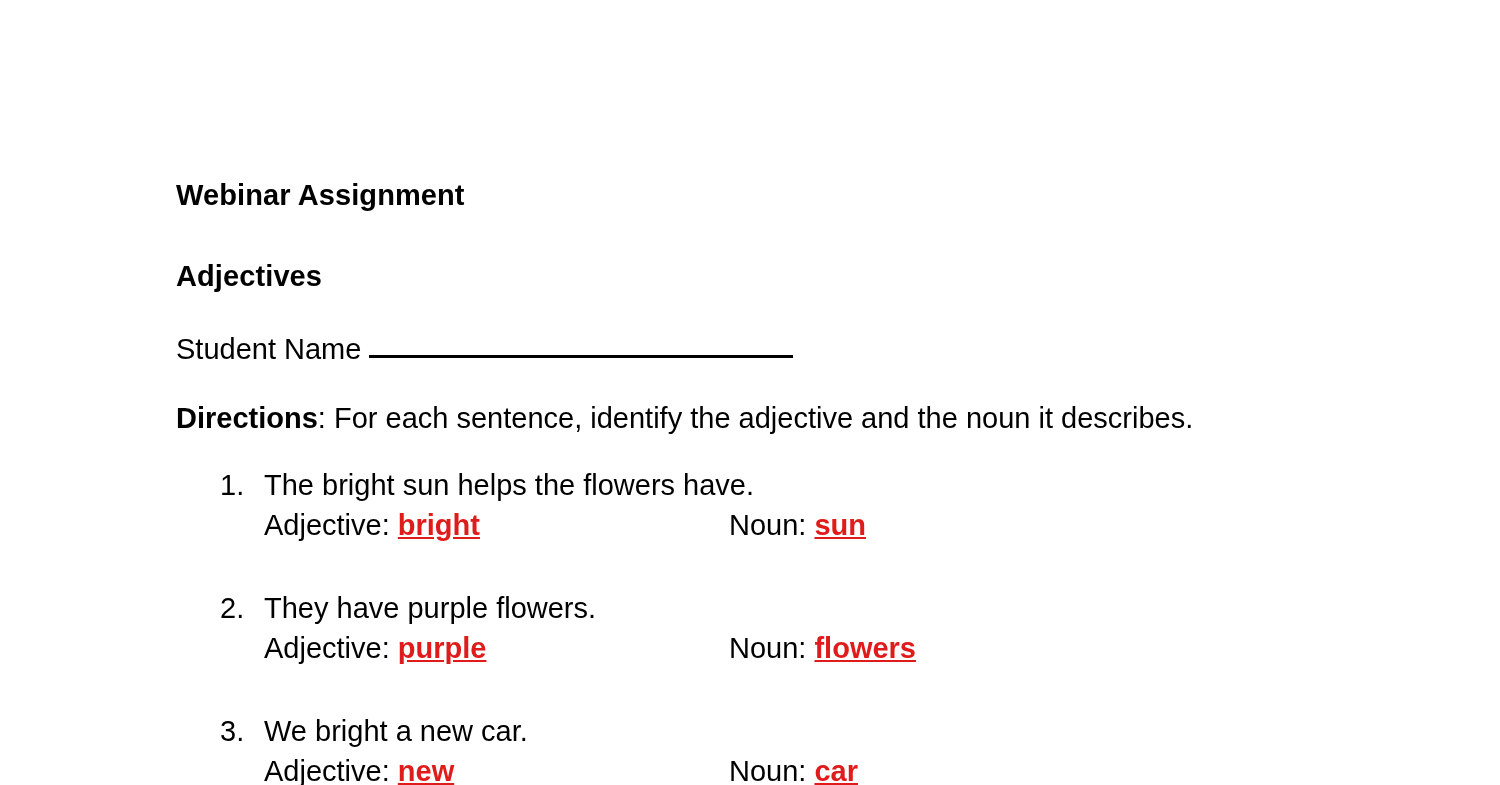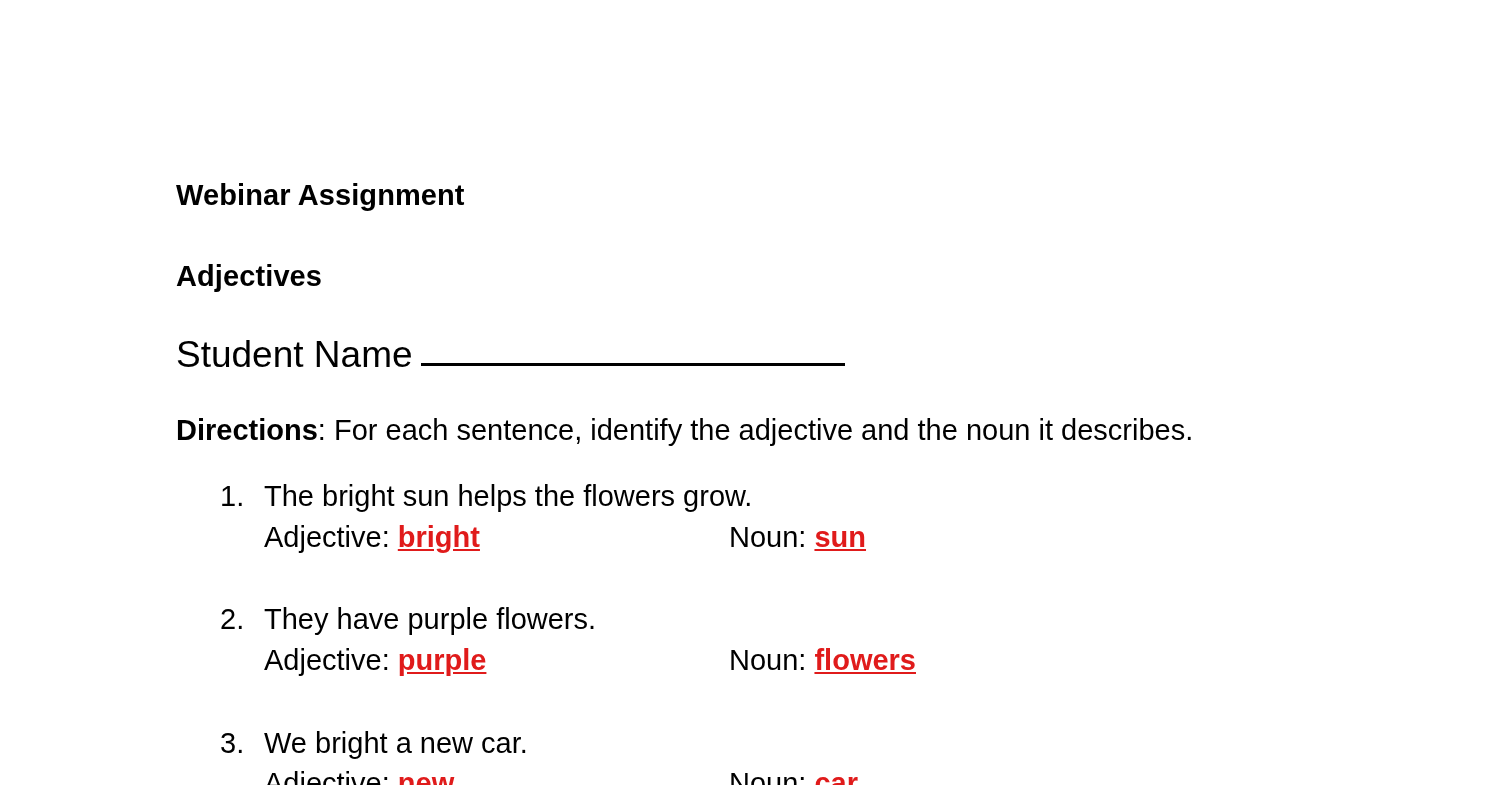--- a/index.html
+++ b/index.html
@@ -31,21 +31,21 @@
     font-size: 29px;
     line-height: 1.32;
     margin: 0 0 36px 0;
     letter-spacing: 0.1px;
   }
   .heading.sub {
     margin-bottom: 30px;
     margin-top: 43px;
   }
   .namerow {
-    font-size: 37px;
+    font-size: 29px;
     line-height: 1.32;
     margin: 0 0 32px 0;
     white-space: nowrap;
   }
   .blank-line {
     display: inline-block;
     width: 424px;
     border-bottom: 3px solid #000000;
     height: 1.02em;
     margin-left: 8px;
@@ -120,21 +120,21 @@
     </div>
 
     <div class="directions">
       <span class="lead">Directions</span><span>: For each sentence, identify the adjective and the noun it describes.</span>
     </div>
 
     <ol class="qlist">
 
       <li class="qitem">
         <span class="qnum">1.</span>
-        <span class="qsentence">The bright sun helps the flowers grow.</span>
+        <span class="qsentence">The bright sun helps the flowers have.</span>
         <span class="answers">
           <span class="ans-adj">
             <span>Adjective:</span>
             <span class="answer-word">bright</span>
           </span><span class="ans-noun">
             <span>Noun:</span>
             <span class="answer-word">sun</span>
           </span>
         </span>
       </li>

